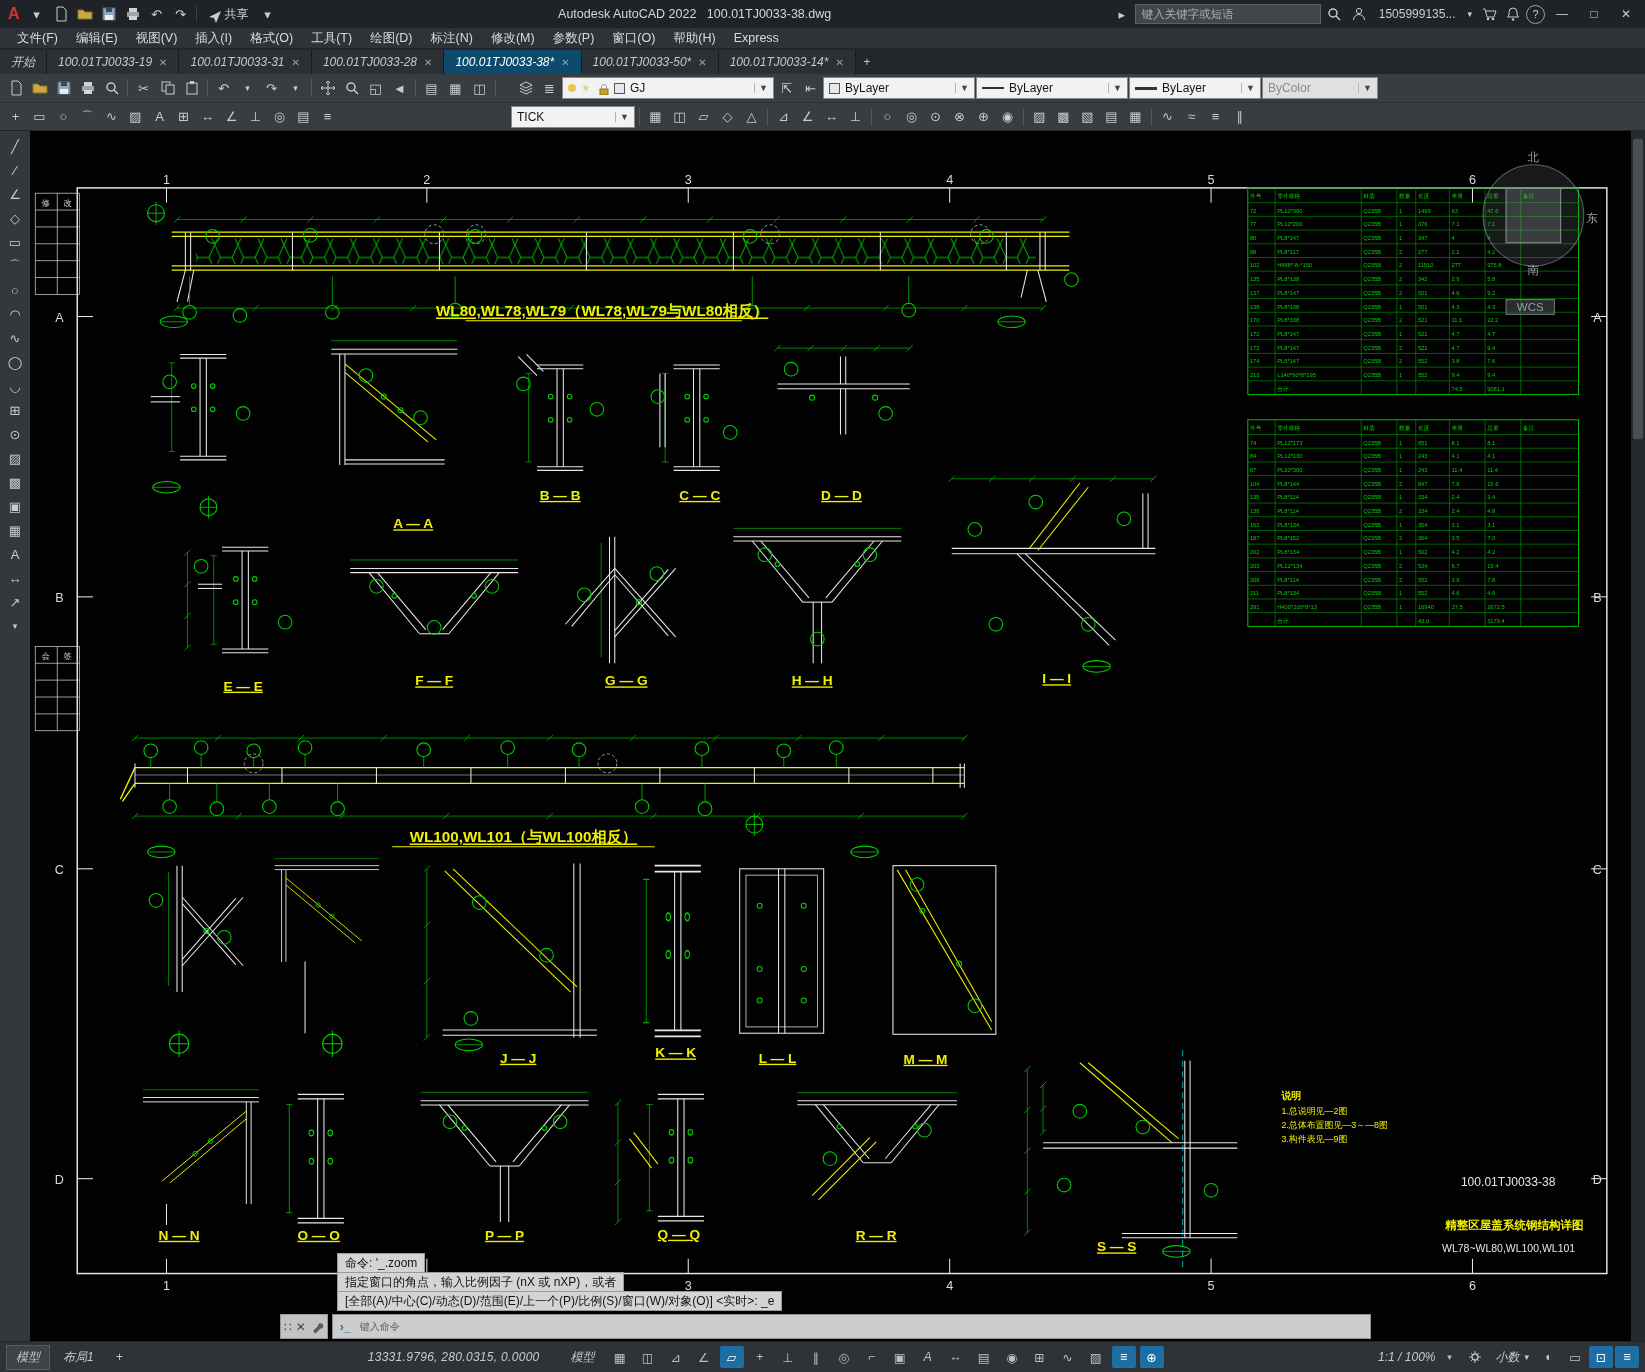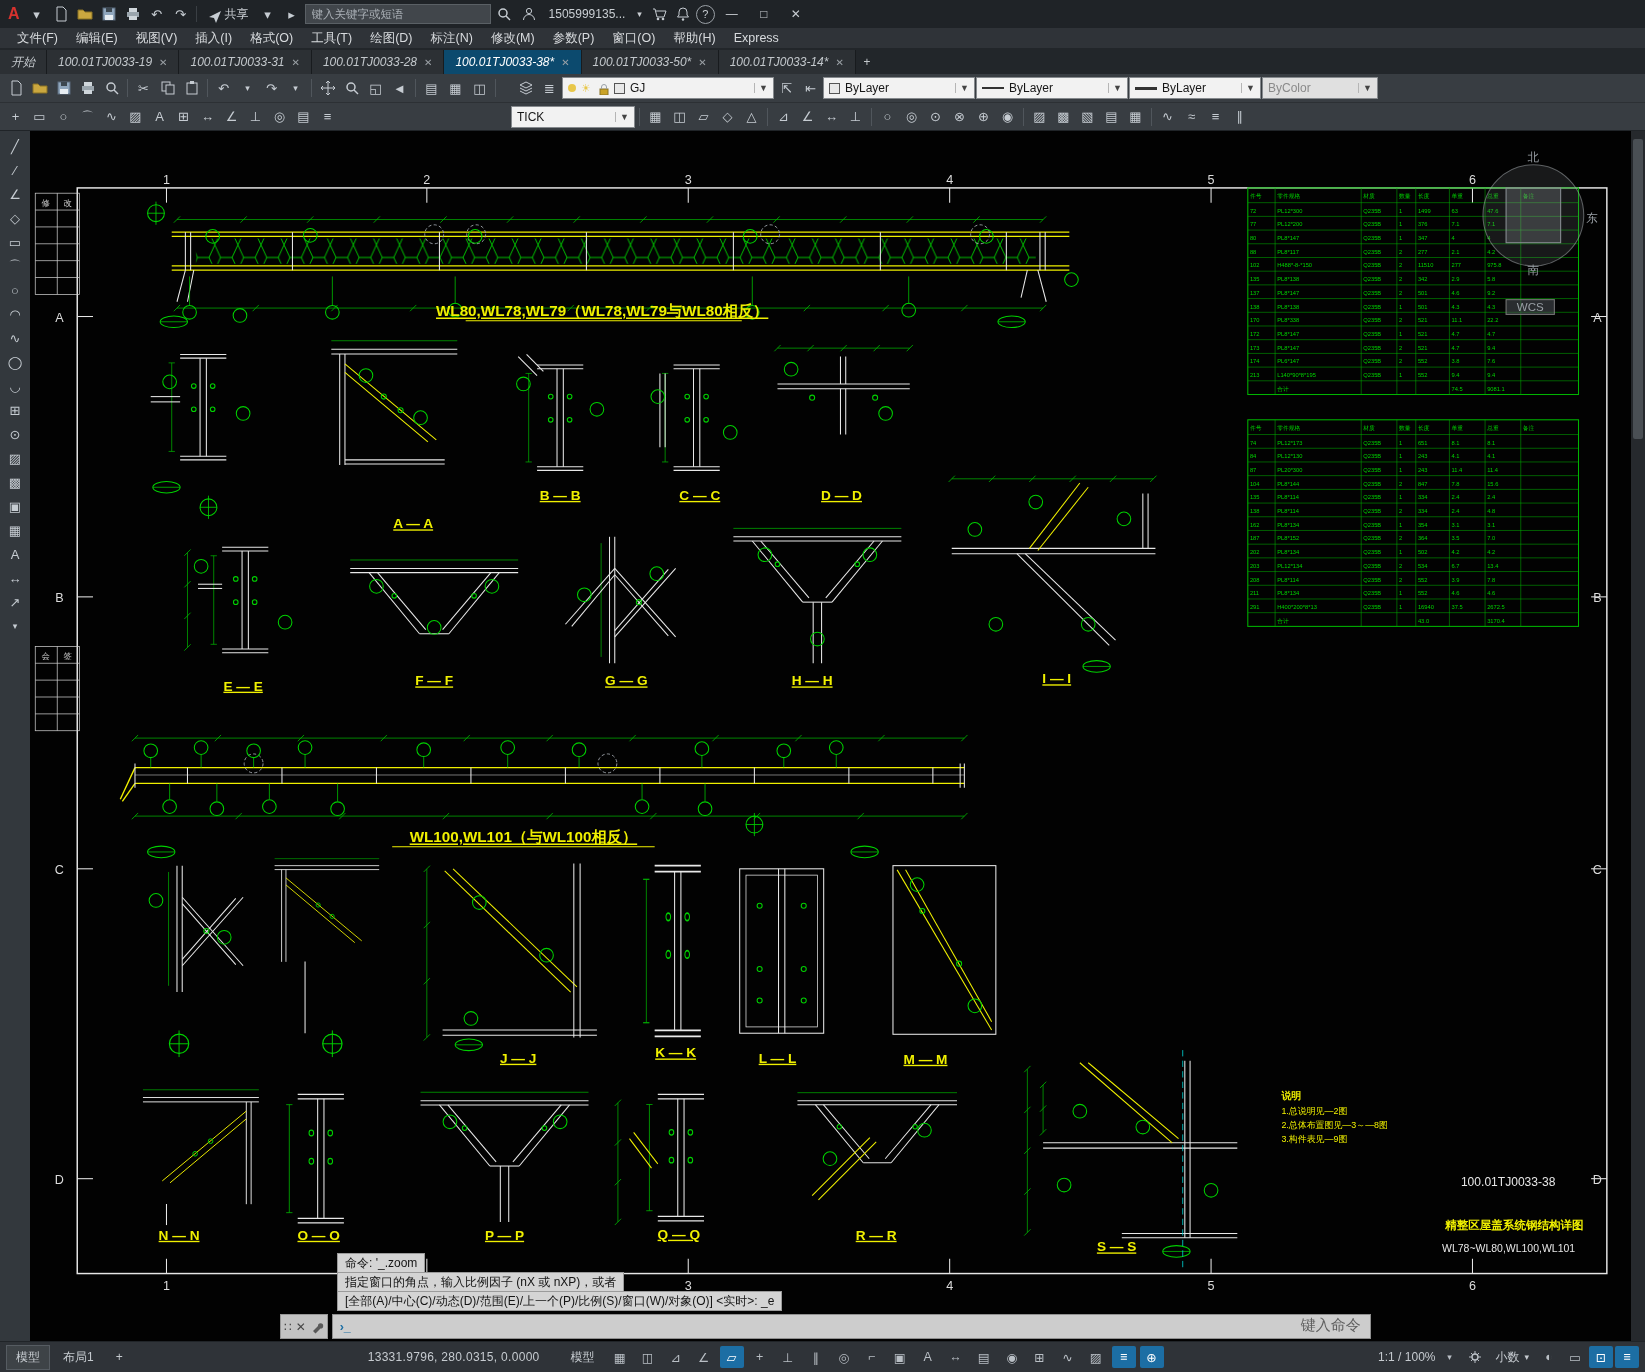--- a/index.html
+++ b/index.html
@@ -58,25 +58,25 @@
   .btitle{fill:#f0f000;font-weight:bold;font-size:14.5px;text-anchor:middle;text-decoration:underline;}
   .axis{fill:#dcdcdc;font-size:12px;text-anchor:middle;}
   .note{fill:#f0f000;}
   .cwt{fill:#9aa0a6;font-size:11px;text-anchor:middle;}
 
   
   .cmdbox{position:absolute;background:#d4d4d4;color:#141414;font-size:12px;line-height:16px;padding:1px 7px;border:1px solid #9b9b9b;white-space:nowrap;width:max-content;}
   .cmdbar{position:absolute;display:flex;align-items:center;gap:4px;height:25px;}
   .cmdgrip{color:#777;font-size:12px;background:#c3c3c3;border:1px solid #979797;height:23px;display:flex;align-items:center;padding:0 3px;gap:4px;color:#444;}
   .cmdfield{background:#cdcdcd;border:1px solid #8f8f8f;display:flex;align-items:center;width:1023px;height:23px;font-size:12.5px;color:#3c3c3c;gap:7px;padding:0 7px;}
-  .cmdfield input{background:transparent;border:none;outline:none;flex:1;font-size:15px;color:#3c3c3c;font-family:Liberation Mono, monospace;text-align:right;}
+  .cmdfield input{background:transparent;border:none;outline:none;flex:1;font-size:10px;color:#3c3c3c;font-family:Liberation Serif, serif;}
   .cmdfield input::placeholder{color:#5f5f5f;}
 
   
-  .statusbar{height:30px;background:#2f3338;display:flex;align-items:center;font-size:12px;color:#c6cbd0;padding:0 6px;gap:4px;border-top:1px solid #202428;}
+  .statusbar{height:30px;background:#2f3338;display:flex;align-items:center;font-size:12px;color:#c6cbd0;padding:0 6px;gap:4px;border-top:1px solid #202428;font-style:italic;}
   .stab{padding:3px 9px;}
   .stab.active{background:#3e4347;border:1px solid #565c62;}
   .sicon{min-width:24px;height:22px;display:flex;align-items:center;justify-content:center;font-size:12.5px;color:#b9bfc5;}
   .sicon.on{background:#1c6ea4;color:#fff;border-radius:2px;}
   .coords{letter-spacing:.3px;white-space:nowrap;}
   .rgt{margin-left:auto;display:flex;align-items:center;gap:2px;}
   .scombo{display:flex;align-items:center;gap:5px;padding:2px 6px;}
 </style>
 </head>
 <body>
@@ -177,20 +177,23 @@
     <span class="qbtn">↶</span>
     <span class="qbtn">↷</span>
     <span class="tsep"></span>
     <span class="share">
         <svg width="14" height="14">
           <use href="#i-plane"></use>
         </svg>
         <span>共享</span>
       </span>
     <span class="qbtn">▾</span>
+    <div class="t-center">
+      <span>Autodesk AutoCAD 2022</span>&nbsp;&nbsp;&nbsp;<span>100.01TJ0033-38.dwg</span>
+    </div>
     <span class="qbtn">▸</span>
     <input class="search" placeholder="键入关键字或短语" style="">
     <span class="qbtn">
         <svg width="16" height="16">
           <use href="#i-mag"></use>
         </svg>
       </span>
     <span class="acct">
       <svg width="16" height="16">
           <use href="#i-person"></use>

